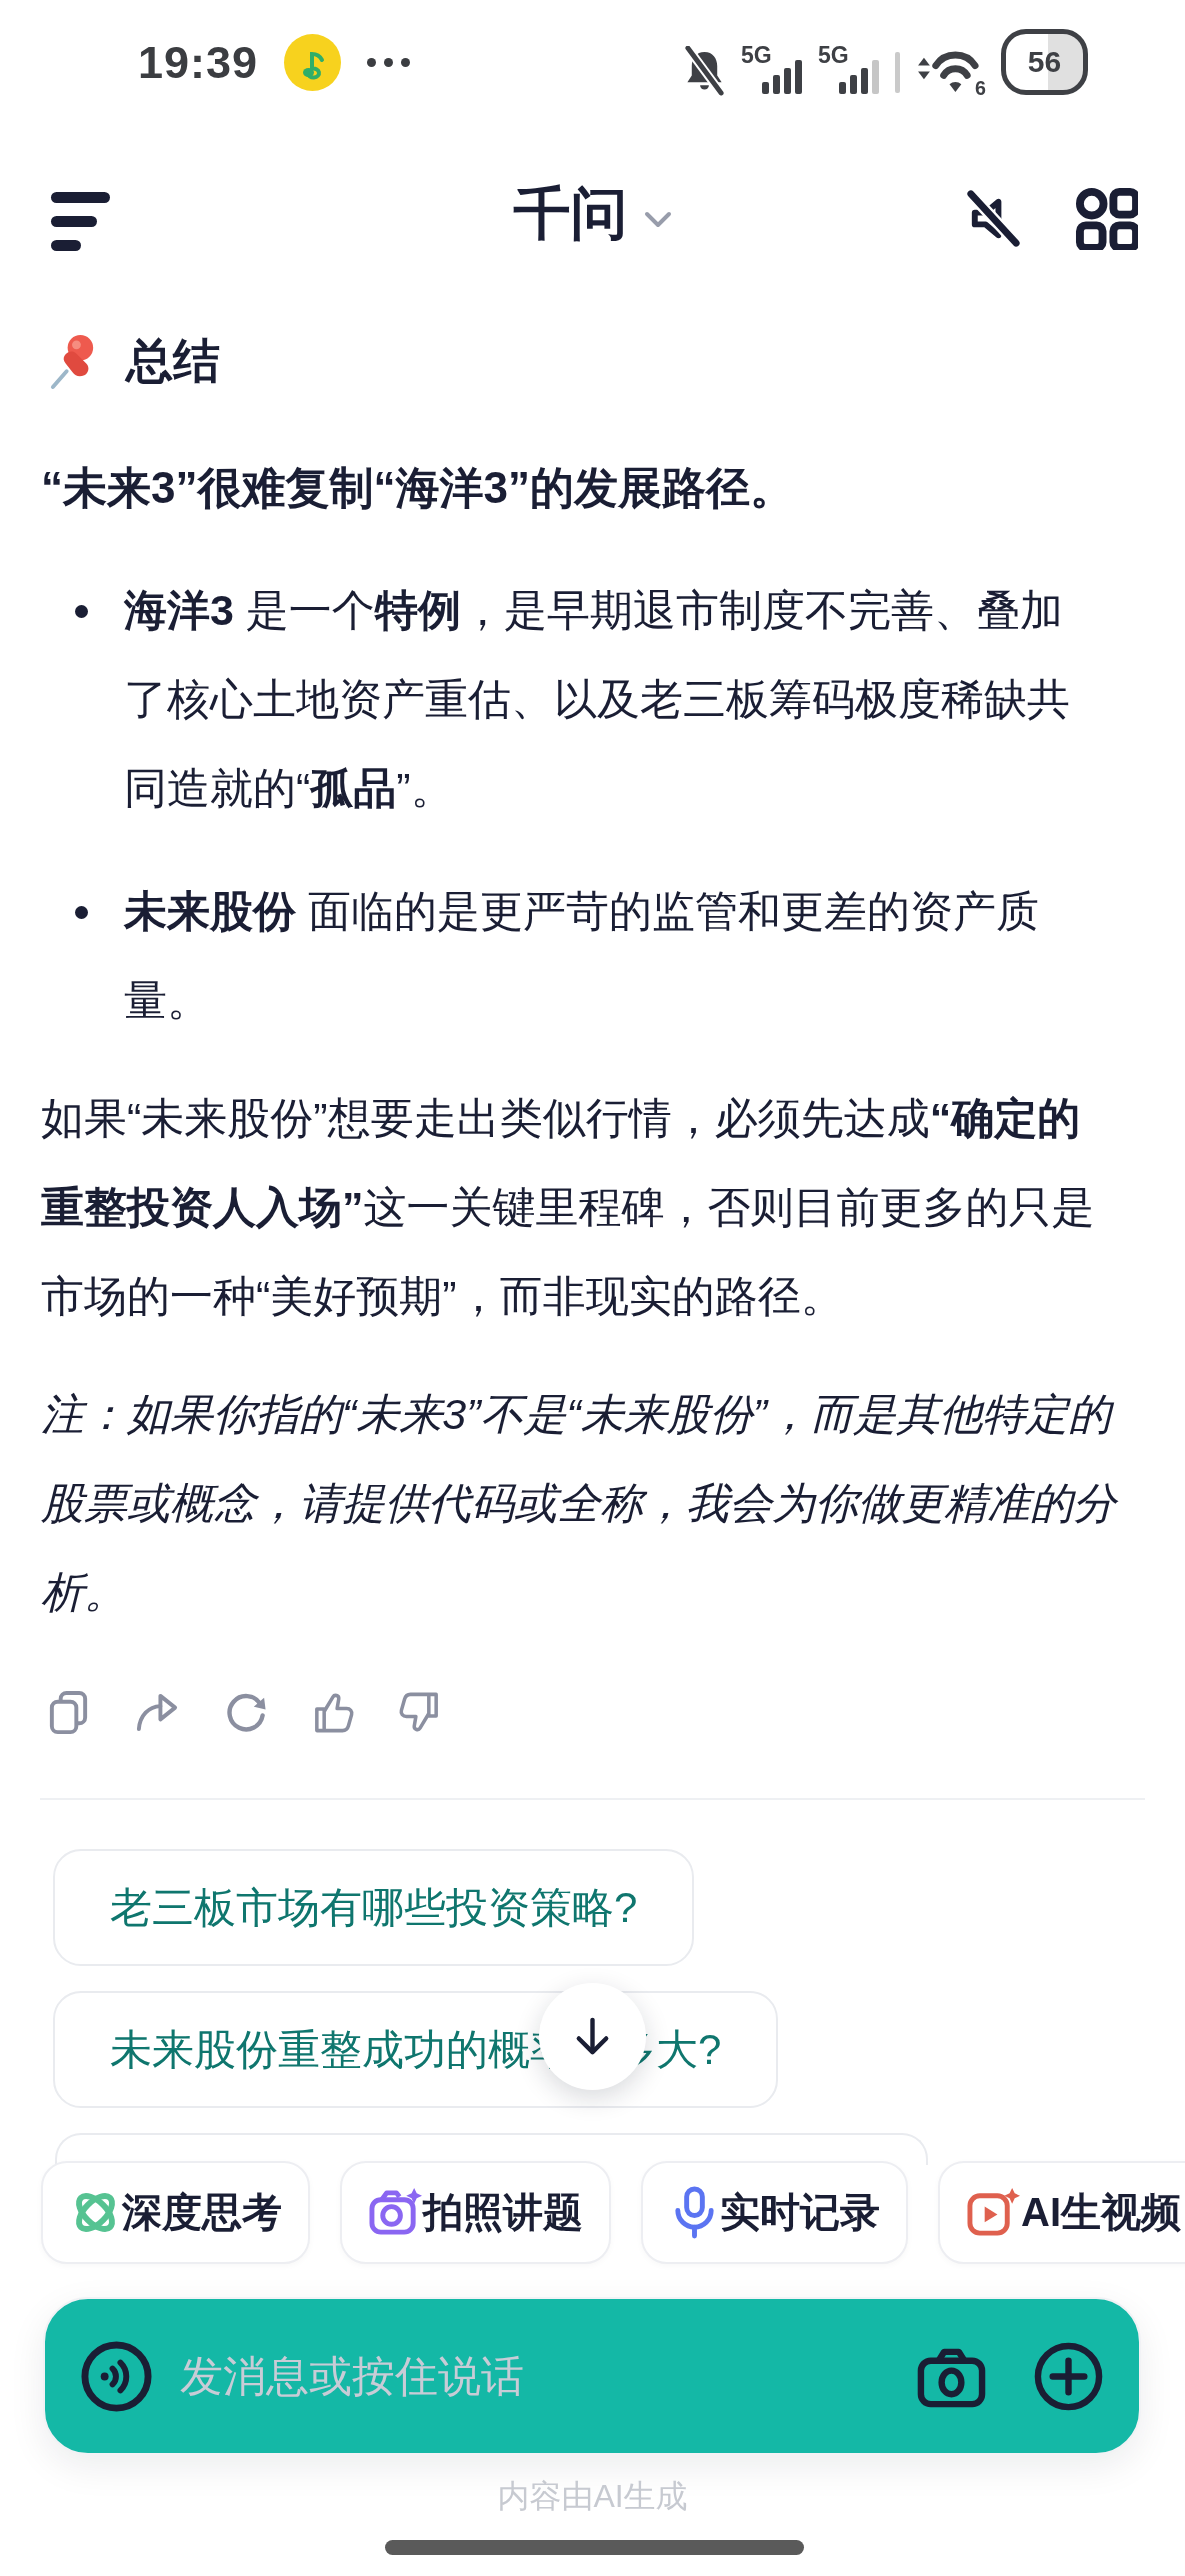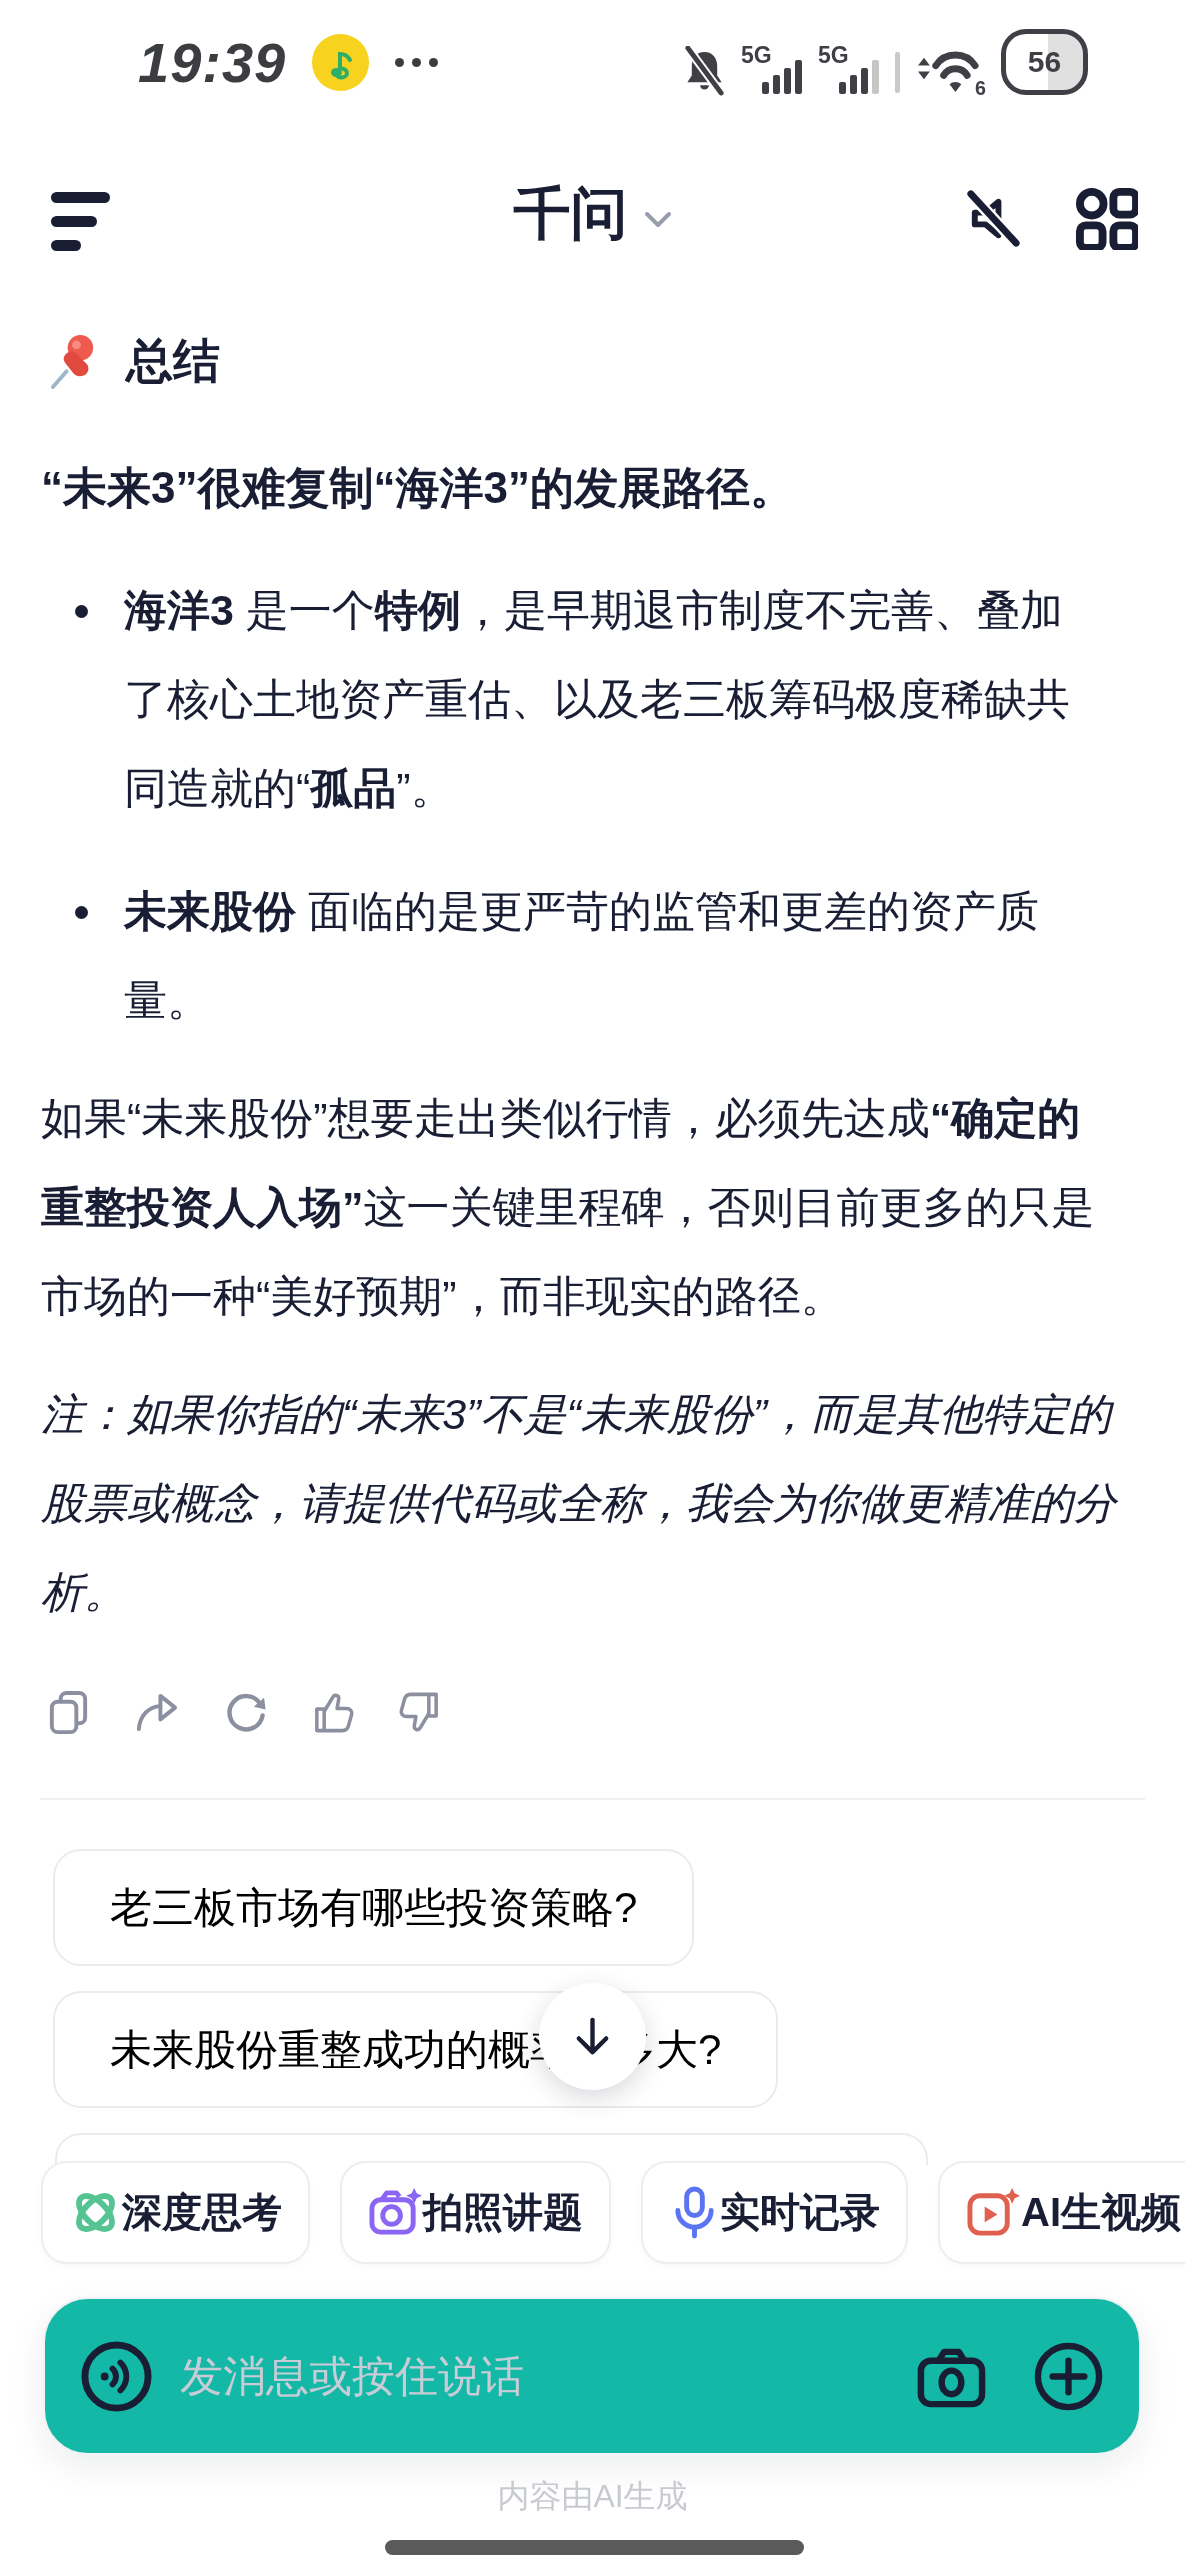--- a/index.html
+++ b/index.html
@@ -6,21 +6,21 @@
   html,body { background:#fff; }
   .screen {
     position:relative; width:1185px; height:2576px; margin:0 auto;
     background:#ffffff; overflow:hidden;
     font-family:"Liberation Sans", sans-serif; color:#1a1e34;
   }
   
   .status { position:absolute; top:20px; left:0; right:0; height:85px;
     display:flex; align-items:center; justify-content:space-between; padding:0 97px 0 138px; }
   .status-left { display:flex; align-items:center; gap:26px; }
-  .status-time { font-size:56px; font-weight:600; color:#3b3d41; letter-spacing:1px;font-style:italic; }
+  .status-time { font-size:45px; font-weight:600; color:#3b3d41; letter-spacing:1px; }
   .music-badge { width:57px; height:57px; border-radius:50%; background:#f7d21e;
     display:flex; align-items:center; justify-content:center; }
   .more-dots { display:flex; gap:8px; }
   .more-dots i { width:9px; height:9px; border-radius:50%; background:#3b3d41; }
   .status-right { display:flex; align-items:flex-end; gap:14px; }
   .sig { position:relative; width:63px; height:55px; }
   .sig-label { position:absolute; top:0; left:0; font-size:23px; font-weight:700; color:#3e4045; }
   .bars { position:absolute; bottom:3px; right:2px; display:flex; align-items:flex-end; gap:4px; }
   .bars i { width:7px; background:#3e4045; border-radius:2px; display:block; }
   .bars i.dim { background:#c6c6c6; }
@@ -50,21 +50,21 @@
   b { font-weight:700; }
   .para { position:absolute; top:1074px; left:41px; width:1067px; font-size:43px; line-height:89px; }
   .note { position:absolute; top:1370px; left:41px; width:1082px; font-size:43px; line-height:89px;
     font-style:italic; }
   
   .actions { position:absolute; top:1689px; left:45px; display:flex; gap:41px; align-items:center; }
   .actions .act { width:47px; height:47px; display:flex; align-items:center; justify-content:center; cursor:pointer; }
   .divider { position:absolute; top:1798px; left:40px; right:40px; height:2px; background:#eef0f3; }
   
   .pill { position:absolute; left:53px; height:117px; display:inline-flex; align-items:center;
-    padding:0 55px; border:2px solid #e9ebef; border-radius:28px; font-size:42px; color:#000000;
+    padding:0 55px; border:2px solid #e9ebef; border-radius:28px; font-size:42px; color:#0f766e;
     background:#fff; cursor:pointer; white-space:nowrap; }
   .pill.p1 { top:1849px; }
   .pill.p2 { top:1991px; }
   .pill-partial { position:absolute; top:2133px; left:55px; width:873px; height:32px;
     border:2px solid #e9ebef; border-bottom:none; border-radius:26px 26px 0 0; background:#fff; }
   .scroll-btn { position:absolute; left:539px; top:1983px; width:107px; height:107px; border-radius:50%;
     background:#ffffff; box-shadow:0 8px 26px rgba(20,25,45,.16); display:flex; align-items:center;
     justify-content:center; cursor:pointer; }
   
   .chips { position:absolute; top:2161px; left:41px; display:flex; gap:30px; }

